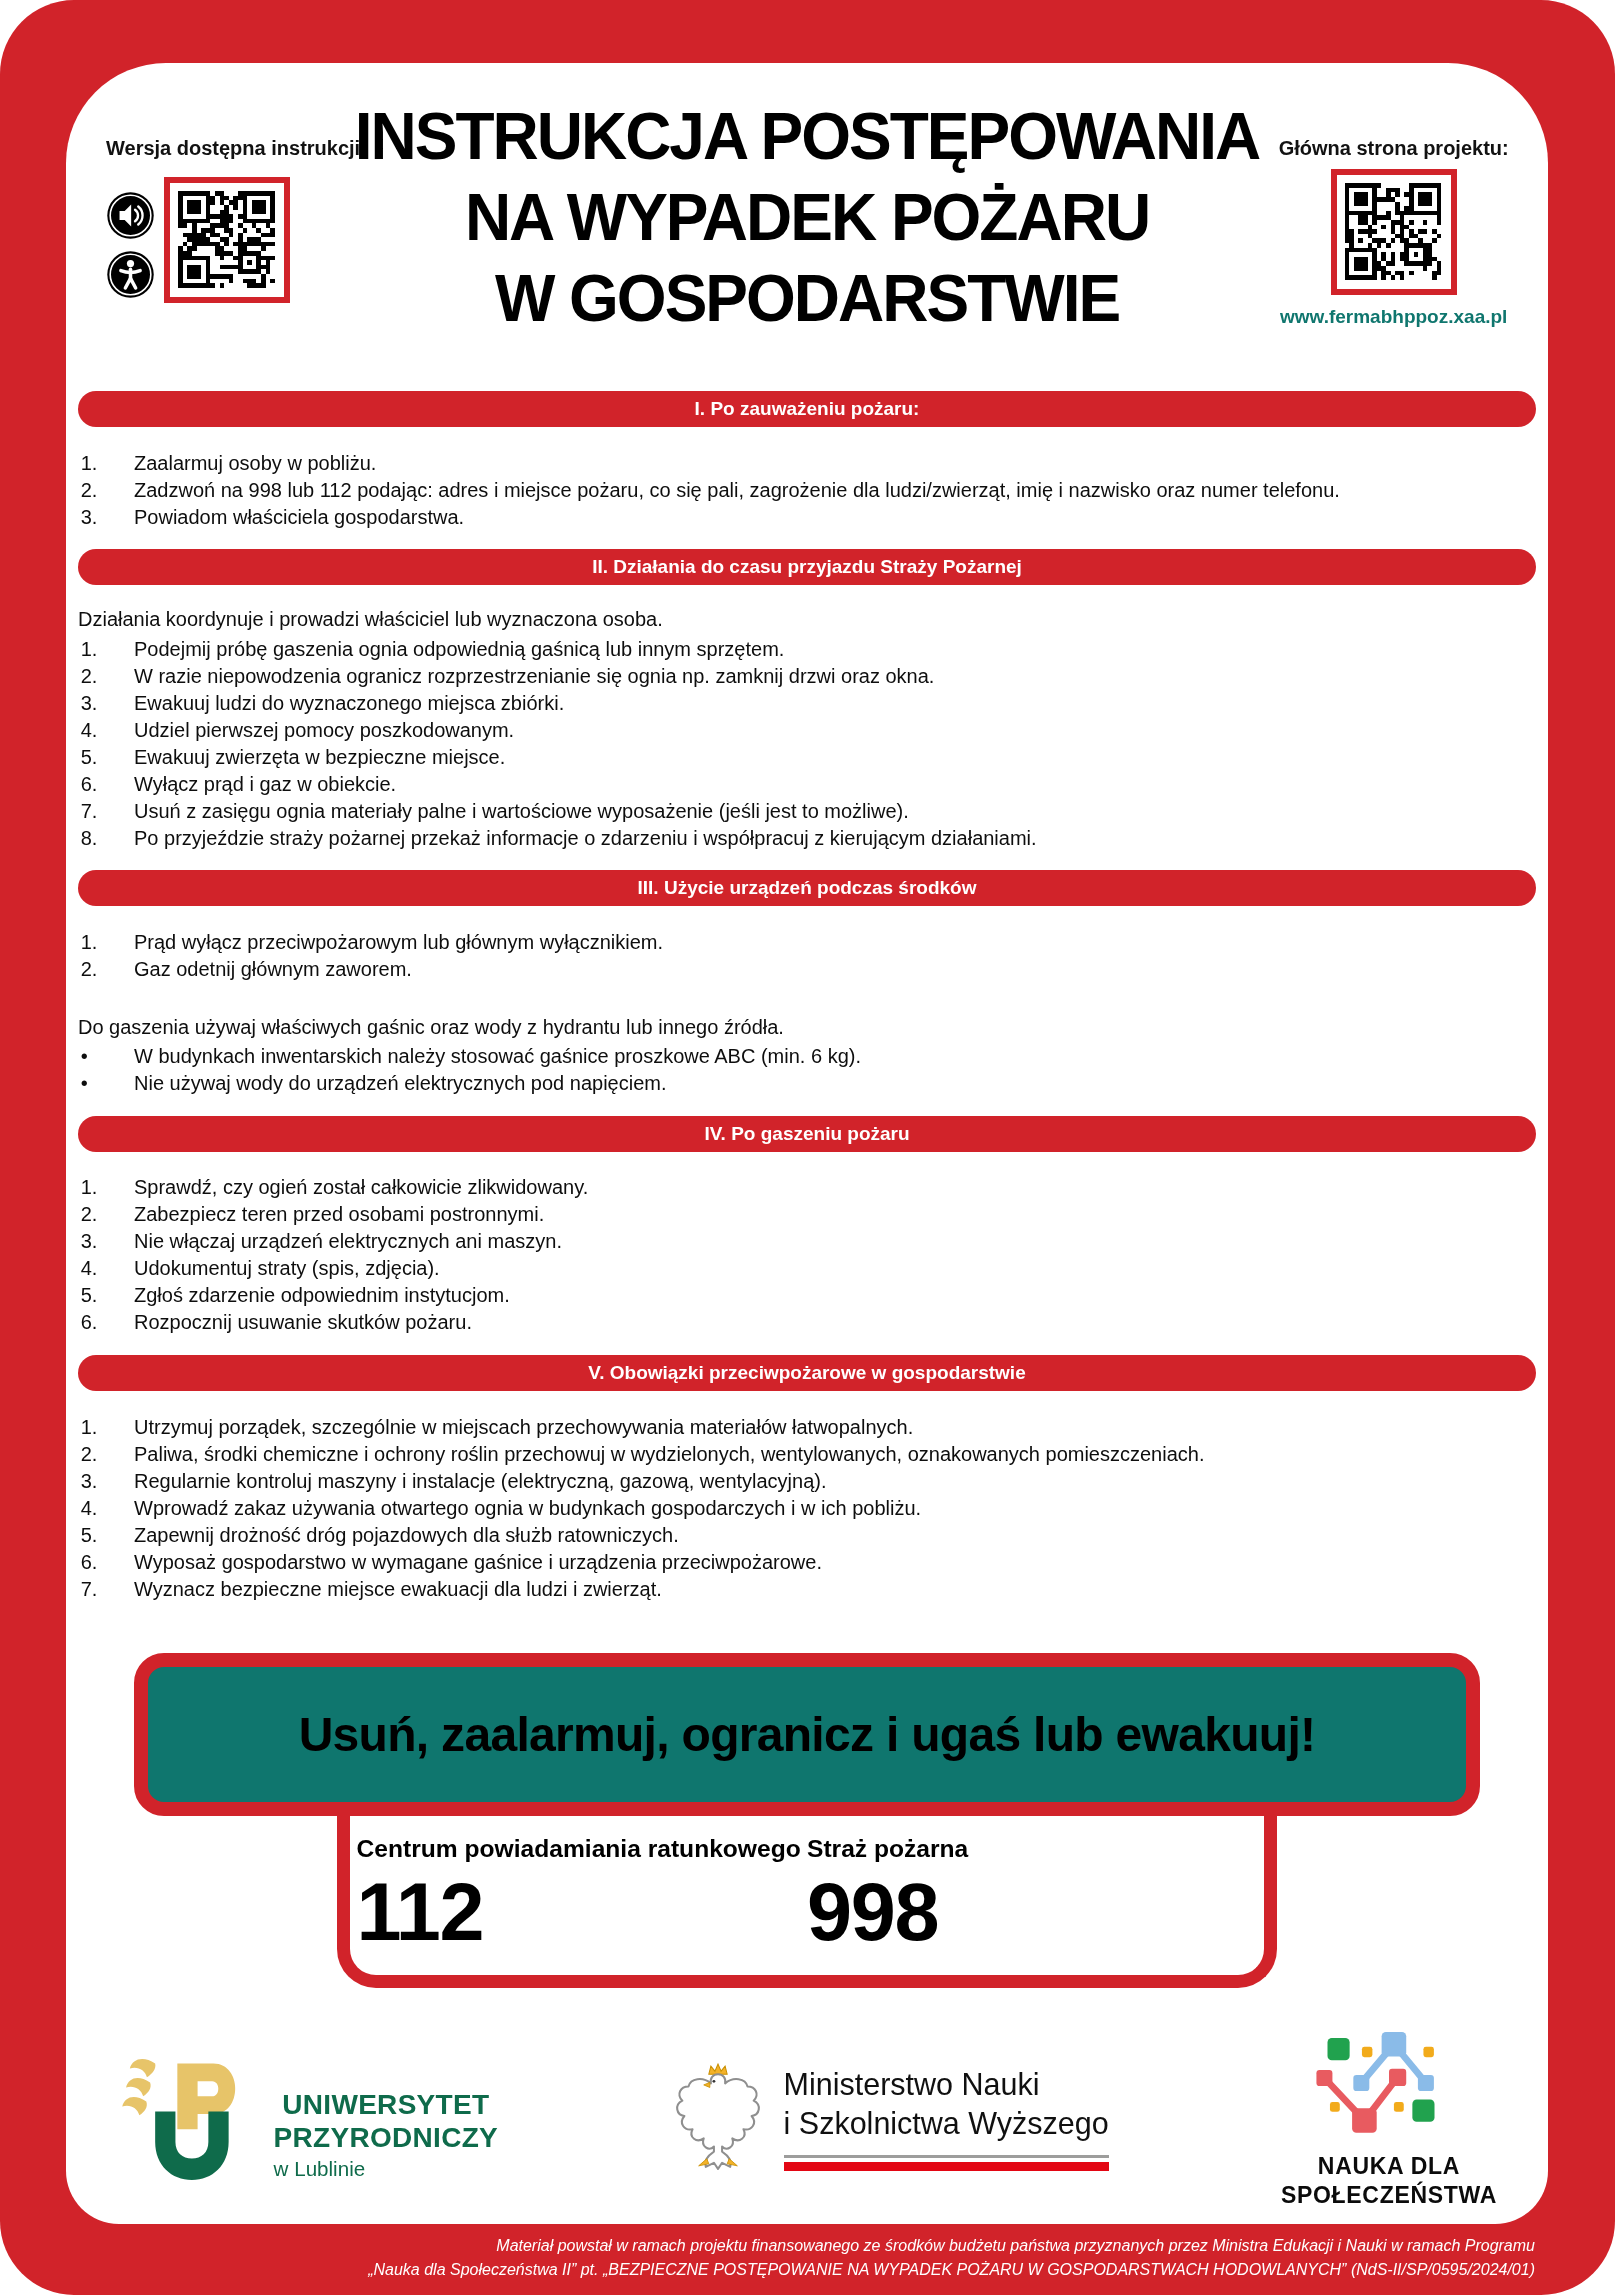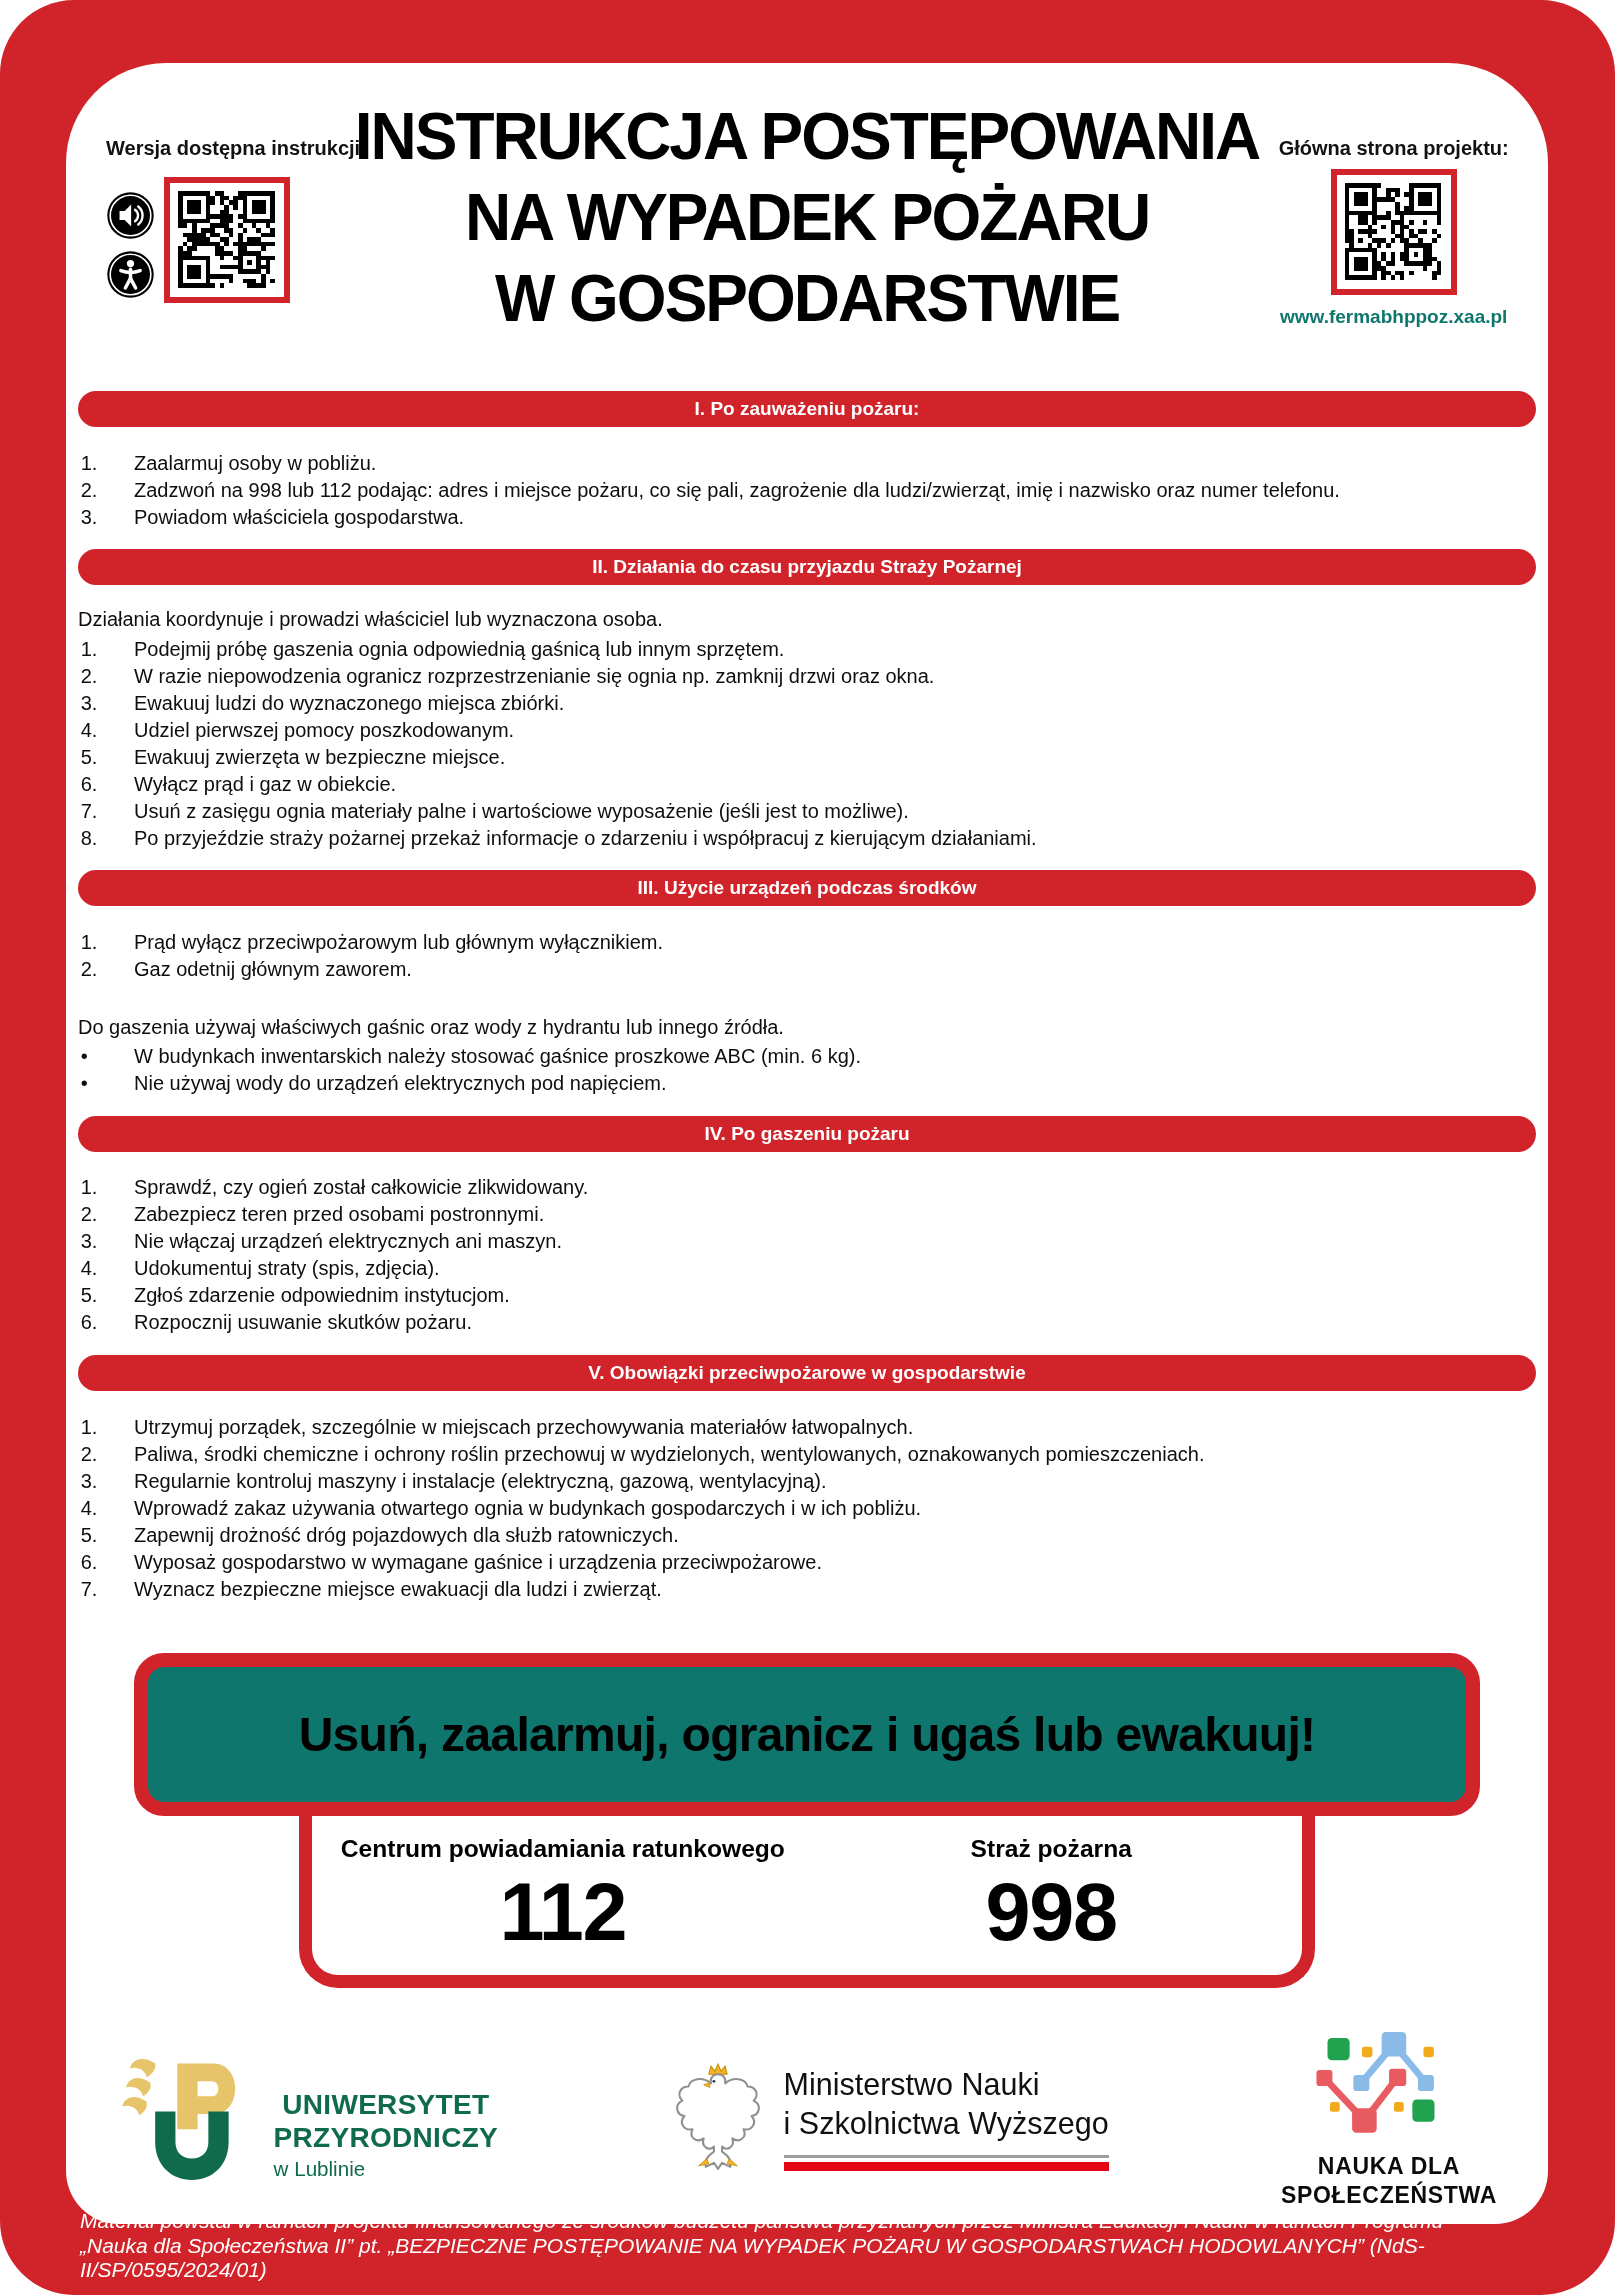--- a/index.html
+++ b/index.html
@@ -35,43 +35,43 @@
   .list li{position:relative;padding-left:56px;font-size:20px;line-height:27px;color:#0e0e0e;}
   .list li::before{content:attr(data-marker);position:absolute;left:2.7px;top:0;}
   .intro{margin:21px 0 0;font-size:20px;line-height:27px;color:#0e0e0e;}
   .para{margin:30.5px 0 0;font-size:20px;line-height:27px;color:#0e0e0e;}
 
   
   .slogan-box{position:relative;z-index:2;margin:50px auto 0;width:1346px;height:163px;background:#0f766e;
               border:14.6px solid #d1232a;border-radius:30px;box-sizing:border-box;
               display:flex;align-items:center;justify-content:center;}
   .slogan{font-size:48px;font-weight:700;letter-spacing:-0.7px;color:#000;white-space:nowrap;}
-  .numbers-box{position:relative;z-index:1;margin:-9.3px auto 0;width:1016px;box-sizing:border-box;
+  .numbers-box{position:relative;z-index:1;margin:-9.3px auto 0;width:940px;box-sizing:border-box;
                border:13.3px solid #d1232a;border-top:none;border-radius:0 0 39px 39px;background:#fff;
-               padding:29px 6.6px 24px;display:grid;grid-template-columns:1fr 1fr;text-align:center;}
+               padding:29px 6.6px 24px;display:grid;grid-template-columns:1fr 1fr;text-align:left;}
   .em-label{font-size:24.6px;font-weight:700;color:#000;}
   .em-number{font-size:81px;font-weight:800;line-height:78px;margin-top:9.3px;color:#000;letter-spacing:-1.3px;}
 
   
   .logos{display:flex;align-items:center;justify-content:space-between;margin-top:39px;padding:0 39px;}
   .up-logo{display:flex;align-items:flex-end;gap:10.6px;}
   .up-text{padding-bottom:4px;}
   .up-line{color:#0f6b4b;font-weight:700;font-size:28px;line-height:33px;letter-spacing:0.3px;text-align:center;}
   .up-sub{color:#0f6b4b;font-size:20.6px;margin-top:2.7px;}
   .ministry{display:flex;align-items:center;gap:17.3px;}
   .min-line{font-size:30.5px;line-height:39px;color:#101010;}
   .min-bars{margin-top:12px;}
   .gray-line{height:2.7px;background:#9d9d9c;}
   .red-line{height:8.6px;background:#e30613;margin-top:4.6px;}
   .nds{text-align:center;}
   .nds-line{font-weight:700;font-size:23px;line-height:29px;letter-spacing:0.7px;color:#0b0b0b;}
 
   
-  .footer{position:absolute;left:80px;right:80px;bottom:12px;text-align:left;color:#fff;
-          font-size:21px;line-height:24.6px;font-style:italic;}
+  .footer{position:absolute;left:80px;right:80px;bottom:12px;text-align:right;color:#fff;
+          font-size:16px;line-height:24.6px;font-style:italic;}
 </style>
 </head>
 <body>
 
 <div class="poster">
   <div class="frame">
     <div class="panel">
       <div class="content">
 
         <div class="header">

